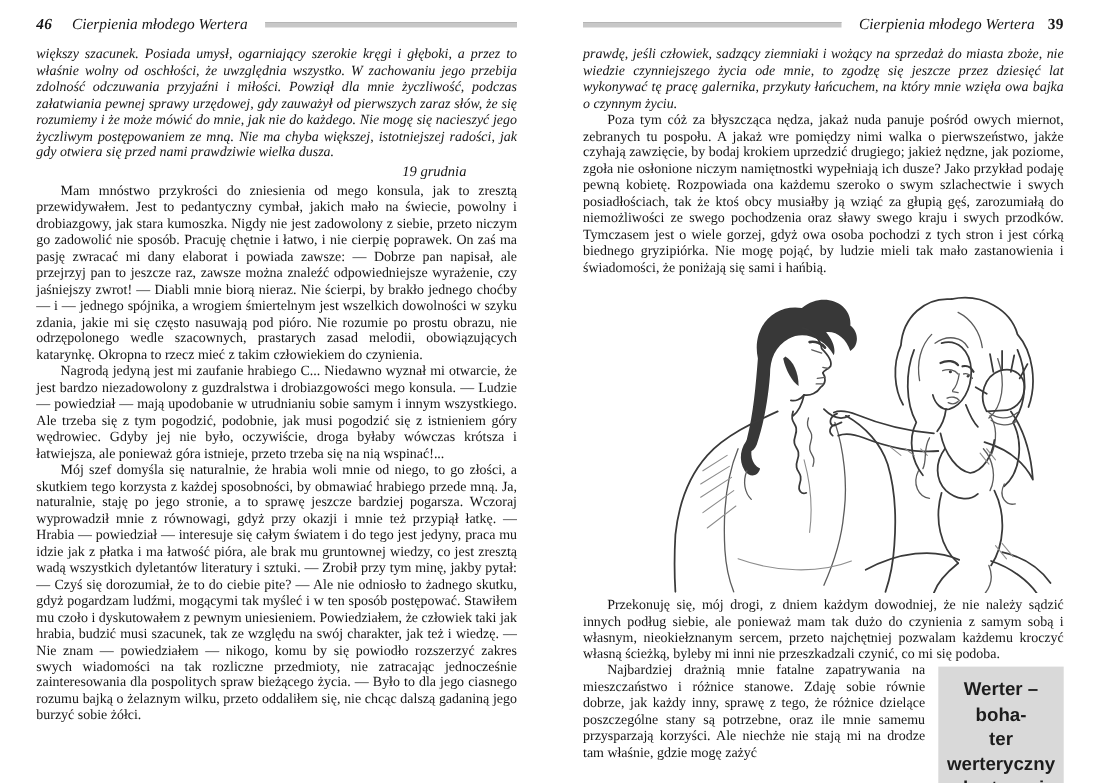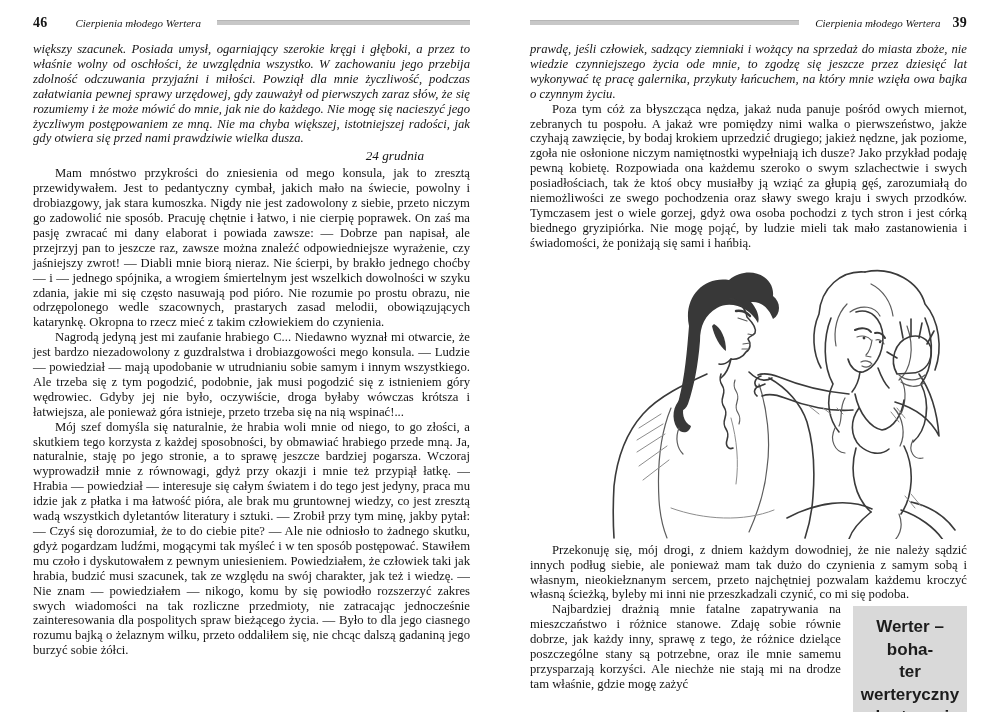--- a/index.html
+++ b/index.html
@@ -9,22 +9,22 @@
     font-family:"Liberation Serif", serif;
     overflow:hidden;
   }
   .spread { display:grid; grid-template-columns:500px 500px; width:1000px; height:712px; }
   .page { box-sizing:border-box; padding-top:15px; }
   .page-left  { padding-left:33px; padding-right:30px; }
   .page-right { padding-left:30px; padding-right:33px; }
 
   .running-head { display:flex; align-items:center; height:15px; }
   .pagenum { font-weight:bold; font-size:14px; letter-spacing:.2px; }
-  .runtitle { font-style:italic; font-size:11px; white-space:nowrap; }
-  .running-head.left .pagenum { margin-right:28px; }
+  .runtitle { font-style:italic; font-size:14px; white-space:nowrap; }
+  .running-head.left .pagenum { margin-right:18px;font-style:italic; }
   .running-head.left .headbar { margin-left:16px; }
   .running-head.right .headbar { margin-right:16px; }
   .running-head.right .runtitle { margin-right:12px; }
   .headbar { flex:1; height:5px; background:#c7c7c7; box-shadow:0 1px 0 #b5b5b5 inset; }
 
   .body-text {
     margin-top:12px;
     font-size:12.7px; line-height:14.9px;
     text-align:justify;
   }
@@ -65,21 +65,21 @@
 <div class="spread">
 
   <div class="page page-left">
     <header class="running-head left">
       <span class="pagenum">46</span>
       <span class="runtitle">Cierpienia młodego Wertera</span>
       <span class="headbar"></span>
     </header>
     <div class="body-text">
       <div class="para noindent">większy szacunek. Posiada umysł, ogarniający szerokie kręgi i głęboki, a przez to właśnie wolny od oschłości, że uwzględnia wszystko. W zachowaniu jego przebija zdolność odczuwania przyjaźni i miłości. Powziął dla mnie życzliwość, podczas załatwiania pewnej sprawy urzędowej, gdy zauważył od pierwszych zaraz słów, że się rozumiemy i że może mówić do mnie, jak nie do każdego. Nie mogę się nacieszyć jego życzliwym postępowaniem ze mną. Nie ma chyba większej, istotniejszej radości, jak gdy otwiera się przed nami prawdziwie wielka dusza.</div>
-      <div class="date-heading">24 grudnia</div>
+      <div class="date-heading">19 grudnia</div>
       <div class="para">Mam mnóstwo przykrości do zniesienia od mego konsula, jak to zresztą przewidywałem. Jest to pedantyczny cymbał, jakich mało na świecie, powolny i drobiazgowy, jak stara kumoszka. Nigdy nie jest zadowolony z siebie, przeto niczym go zadowolić nie sposób. Pracuję chętnie i łatwo, i nie cierpię poprawek. On zaś ma pasję zwracać mi dany elaborat i powiada zawsze: — Dobrze pan napisał, ale przejrzyj pan to jeszcze raz, zawsze można znaleźć odpowiedniejsze wyrażenie, czy jaśniejszy zwrot! — Diabli mnie biorą nieraz. Nie ścierpi, by brakło jednego choćby — i — jednego spójnika, a wrogiem śmiertelnym jest wszelkich dowolności w szyku zdania, jakie mi się często nasuwają pod pióro. Nie rozumie po prostu obrazu, nie odrzępolonego wedle szacownych, prastarych zasad melodii, obowiązujących katarynkę. Okropna to rzecz mieć z takim człowiekiem do czynienia.</div>
       <div class="para">Nagrodą jedyną jest mi zaufanie hrabiego C... Niedawno wyznał mi otwarcie, że jest bardzo niezadowolony z guzdralstwa i drobiazgowości mego konsula. — Ludzie — powiedział — mają upodobanie w utrudnianiu sobie samym i innym wszystkiego. Ale trzeba się z tym pogodzić, podobnie, jak musi pogodzić się z istnieniem góry wędrowiec. Gdyby jej nie było, oczywiście, droga byłaby wówczas krótsza i łatwiejsza, ale ponieważ góra istnieje, przeto trzeba się na nią wspinać!...</div>
       <div class="para">Mój szef domyśla się naturalnie, że hrabia woli mnie od niego, to go złości, a skutkiem tego korzysta z każdej sposobności, by obmawiać hrabiego przede mną. Ja, naturalnie, staję po jego stronie, a to sprawę jeszcze bardziej pogarsza. Wczoraj wyprowadził mnie z równowagi, gdyż przy okazji i mnie też przypiął łatkę. — Hrabia — powiedział — interesuje się całym światem i do tego jest jedyny, praca mu idzie jak z płatka i ma łatwość pióra, ale brak mu gruntownej wiedzy, co jest zresztą wadą wszystkich dyletantów literatury i sztuki. — Zrobił przy tym minę, jakby pytał: — Czyś się dorozumiał, że to do ciebie pite? — Ale nie odniosło to żadnego skutku, gdyż pogardzam ludźmi, mogącymi tak myśleć i w ten sposób postępować. Stawiłem mu czoło i dyskutowałem z pewnym uniesieniem. Powiedziałem, że człowiek taki jak hrabia, budzić musi szacunek, tak ze względu na swój charakter, jak też i wiedzę. — Nie znam — powiedziałem — nikogo, komu by się powiodło rozszerzyć zakres swych wiadomości na tak rozliczne przedmioty, nie zatracając jednocześnie zainteresowania dla pospolitych spraw bieżącego życia. — Było to dla jego ciasnego rozumu bajką o żelaznym wilku, przeto oddaliłem się, nie chcąc dalszą gadaniną jego burzyć sobie żółci.</div>
     </div>
   </div>
 
   <div class="page page-right">
     <header class="running-head right">
       <span class="headbar"></span>
       <span class="runtitle">Cierpienia młodego Wertera</span>

